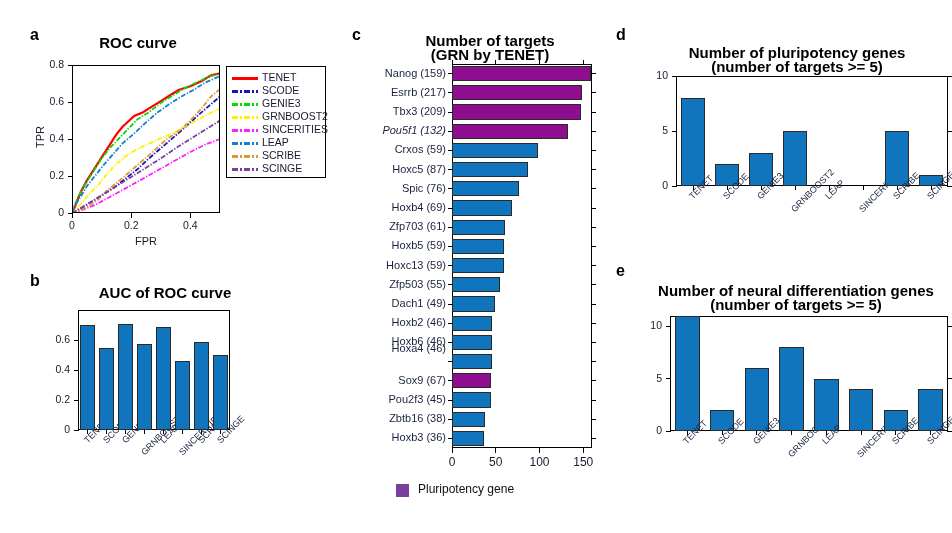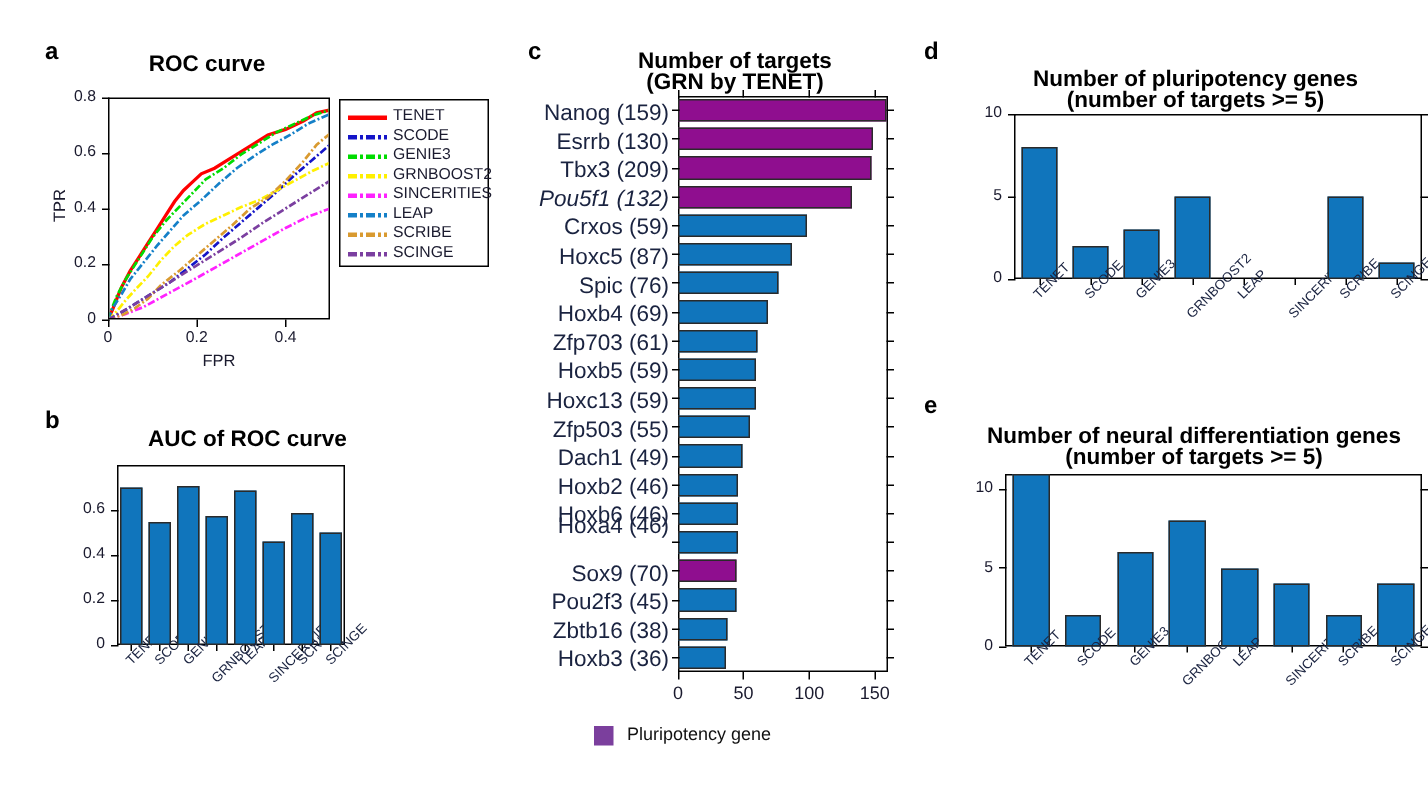--- a/index.html
+++ b/index.html
@@ -10,21 +10,21 @@
           font-family:"Liberation Sans",sans-serif;}
   .ptitle{position:absolute;text-align:center;font-size:15px;font-weight:bold;
           color:#000;line-height:13px;white-space:nowrap;}
   .axbox{position:absolute;border:1px solid #000;box-sizing:border-box;background:#fff;}
   .tick{position:absolute;background:#000;}
   .ticklbl{position:absolute;font-size:10.5px;color:#1a1a2e;white-space:nowrap;}
   .axlabel{position:absolute;font-size:11px;color:#1a1a2e;white-space:nowrap;}
   .bar{position:absolute;box-sizing:border-box;border:1px solid #2a2a2a;}
   .rotlbl{position:absolute;font-size:9px;color:#1a2340;white-space:nowrap;
           transform-origin:left top;transform:rotate(-45deg);}
-  .genelbl{position:absolute;font-size:15px;color:#1a2340;white-space:nowrap;
+  .genelbl{position:absolute;font-size:11px;color:#1a2340;white-space:nowrap;
            text-align:right;}
   .legbox{position:absolute;border:1px solid #000;background:#fff;box-sizing:border-box;}
   .legrow{position:absolute;height:12px;}
   .legline{position:absolute;top:5px;left:0;width:26px;height:2.5px;}
   .legtxt{position:absolute;left:30px;top:-1px;font-size:10.5px;color:#1a1a2e;
           white-space:nowrap;}
   .swatch{position:absolute;width:13px;height:13px;}
   .swtxt{position:absolute;font-size:12px;color:#111;white-space:nowrap;}
   svg{display:block;}
 </style>
@@ -141,21 +141,21 @@
 <div class="ptitle" style="left:395px;top:48px;width:190px;">(GRN by TENET)</div>
 <div id="panel-c" class="panel" style="left:348px;top:0;width:262px;height:533px;">
     <div class="axbox" style="left: 104px; top: 64px; width: 140px; height: 384px;"></div>
     <div class="bar" style="left: 104px; top: 65.92px; width: 139.125px; height: 15.36px; background: rgb(143, 14, 143);"></div>
     <div class="tick" style="left: 100px; top: 73.1px; width: 5px; height: 1px;"></div>
     <div class="tick" style="left: 243px; top: 73.1px; width: 5px; height: 1px;"></div>
     <div class="genelbl" style="left: 0px; top: 66.6px; width: 98px;">Nanog (159)</div>
     <div class="bar" style="left: 104px; top: 85.12px; width: 130.375px; height: 15.36px; background: rgb(143, 14, 143);"></div>
     <div class="tick" style="left: 100px; top: 92.3px; width: 5px; height: 1px;"></div>
     <div class="tick" style="left: 243px; top: 92.3px; width: 5px; height: 1px;"></div>
-    <div class="genelbl" style="left: 0px; top: 85.8px; width: 98px;">Esrrb (130)</div>
+    <div class="genelbl" style="left: 0px; top: 85.8px; width: 98px;">Esrrb (217)</div>
     <div class="bar" style="left: 104px; top: 104.32px; width: 128.625px; height: 15.36px; background: rgb(143, 14, 143);"></div>
     <div class="tick" style="left: 100px; top: 111.5px; width: 5px; height: 1px;"></div>
     <div class="tick" style="left: 243px; top: 111.5px; width: 5px; height: 1px;"></div>
     <div class="genelbl" style="left: 0px; top: 105px; width: 98px;">Tbx3 (209)</div>
     <div class="bar" style="left: 104px; top: 123.52px; width: 115.5px; height: 15.36px; background: rgb(143, 14, 143);"></div>
     <div class="tick" style="left: 100px; top: 130.7px; width: 5px; height: 1px;"></div>
     <div class="tick" style="left: 243px; top: 130.7px; width: 5px; height: 1px;"></div>
     <div class="genelbl" style="left: 0px; top: 124.2px; width: 98px; font-style: italic;">Pou5f1 (132)</div>
     <div class="bar" style="left: 104px; top: 142.72px; width: 85.75px; height: 15.36px; background: rgb(16, 117, 188);"></div>
     <div class="tick" style="left: 100px; top: 149.9px; width: 5px; height: 1px;"></div>
@@ -201,21 +201,21 @@
     <div class="tick" style="left: 100px; top: 341.9px; width: 5px; height: 1px;"></div>
     <div class="tick" style="left: 243px; top: 341.9px; width: 5px; height: 1px;"></div>
     <div class="genelbl" style="left: 0px; top: 335.4px; width: 98px;">Hoxb6 (46)</div>
     <div class="bar" style="left: 104px; top: 353.92px; width: 40.25px; height: 15.36px; background: rgb(16, 117, 188);"></div>
     <div class="tick" style="left: 100px; top: 361.1px; width: 5px; height: 1px;"></div>
     <div class="tick" style="left: 243px; top: 361.1px; width: 5px; height: 1px;"></div>
     <div class="genelbl" style="left: 0px; top: 342px; width: 98px;">Hoxa4 (46)</div>
     <div class="bar" style="left: 104px; top: 373.12px; width: 39.375px; height: 15.36px; background: rgb(143, 14, 143);"></div>
     <div class="tick" style="left: 100px; top: 380.3px; width: 5px; height: 1px;"></div>
     <div class="tick" style="left: 243px; top: 380.3px; width: 5px; height: 1px;"></div>
-    <div class="genelbl" style="left: 0px; top: 373.8px; width: 98px;">Sox9 (70)</div>
+    <div class="genelbl" style="left: 0px; top: 373.8px; width: 98px;">Sox9 (67)</div>
     <div class="bar" style="left: 104px; top: 392.32px; width: 39.375px; height: 15.36px; background: rgb(16, 117, 188);"></div>
     <div class="tick" style="left: 100px; top: 399.5px; width: 5px; height: 1px;"></div>
     <div class="tick" style="left: 243px; top: 399.5px; width: 5px; height: 1px;"></div>
     <div class="genelbl" style="left: 0px; top: 393px; width: 98px;">Pou2f3 (45)</div>
     <div class="bar" style="left: 104px; top: 411.52px; width: 33.25px; height: 15.36px; background: rgb(16, 117, 188);"></div>
     <div class="tick" style="left: 100px; top: 418.7px; width: 5px; height: 1px;"></div>
     <div class="tick" style="left: 243px; top: 418.7px; width: 5px; height: 1px;"></div>
     <div class="genelbl" style="left: 0px; top: 412.2px; width: 98px;">Zbtb16 (38)</div>
     <div class="bar" style="left: 104px; top: 430.72px; width: 31.5px; height: 15.36px; background: rgb(16, 117, 188);"></div>
     <div class="tick" style="left: 100px; top: 437.9px; width: 5px; height: 1px;"></div>

